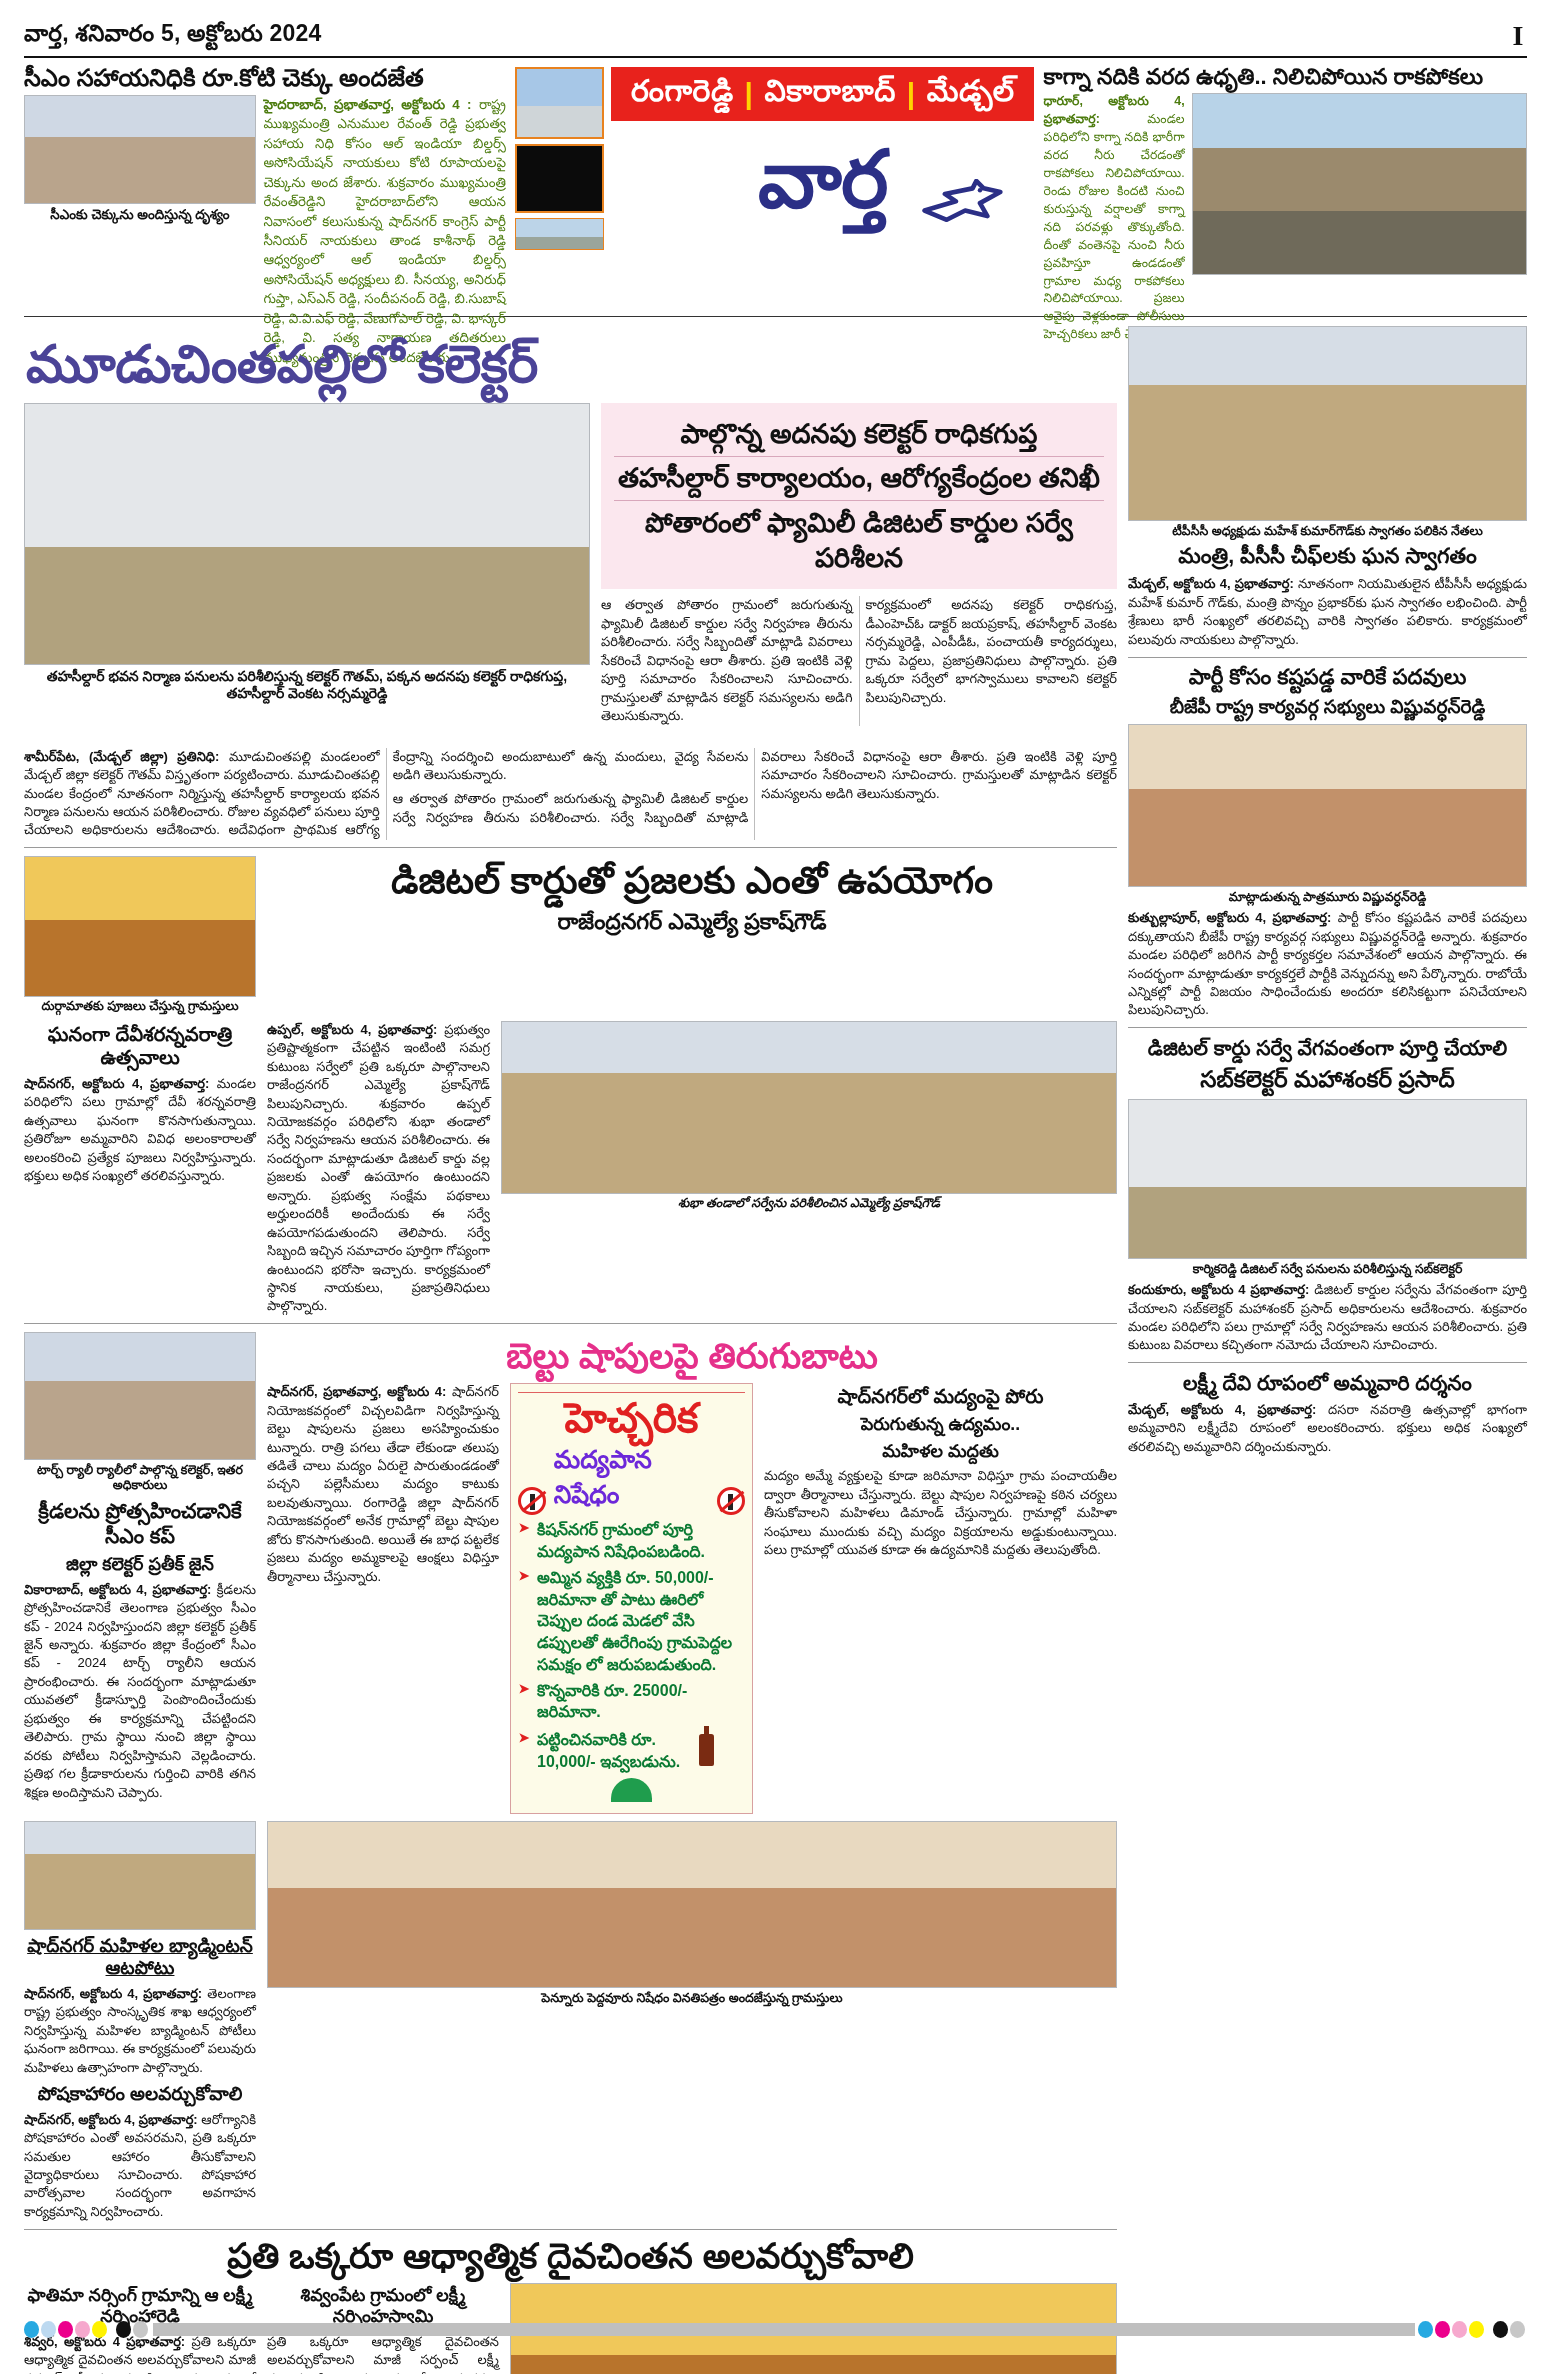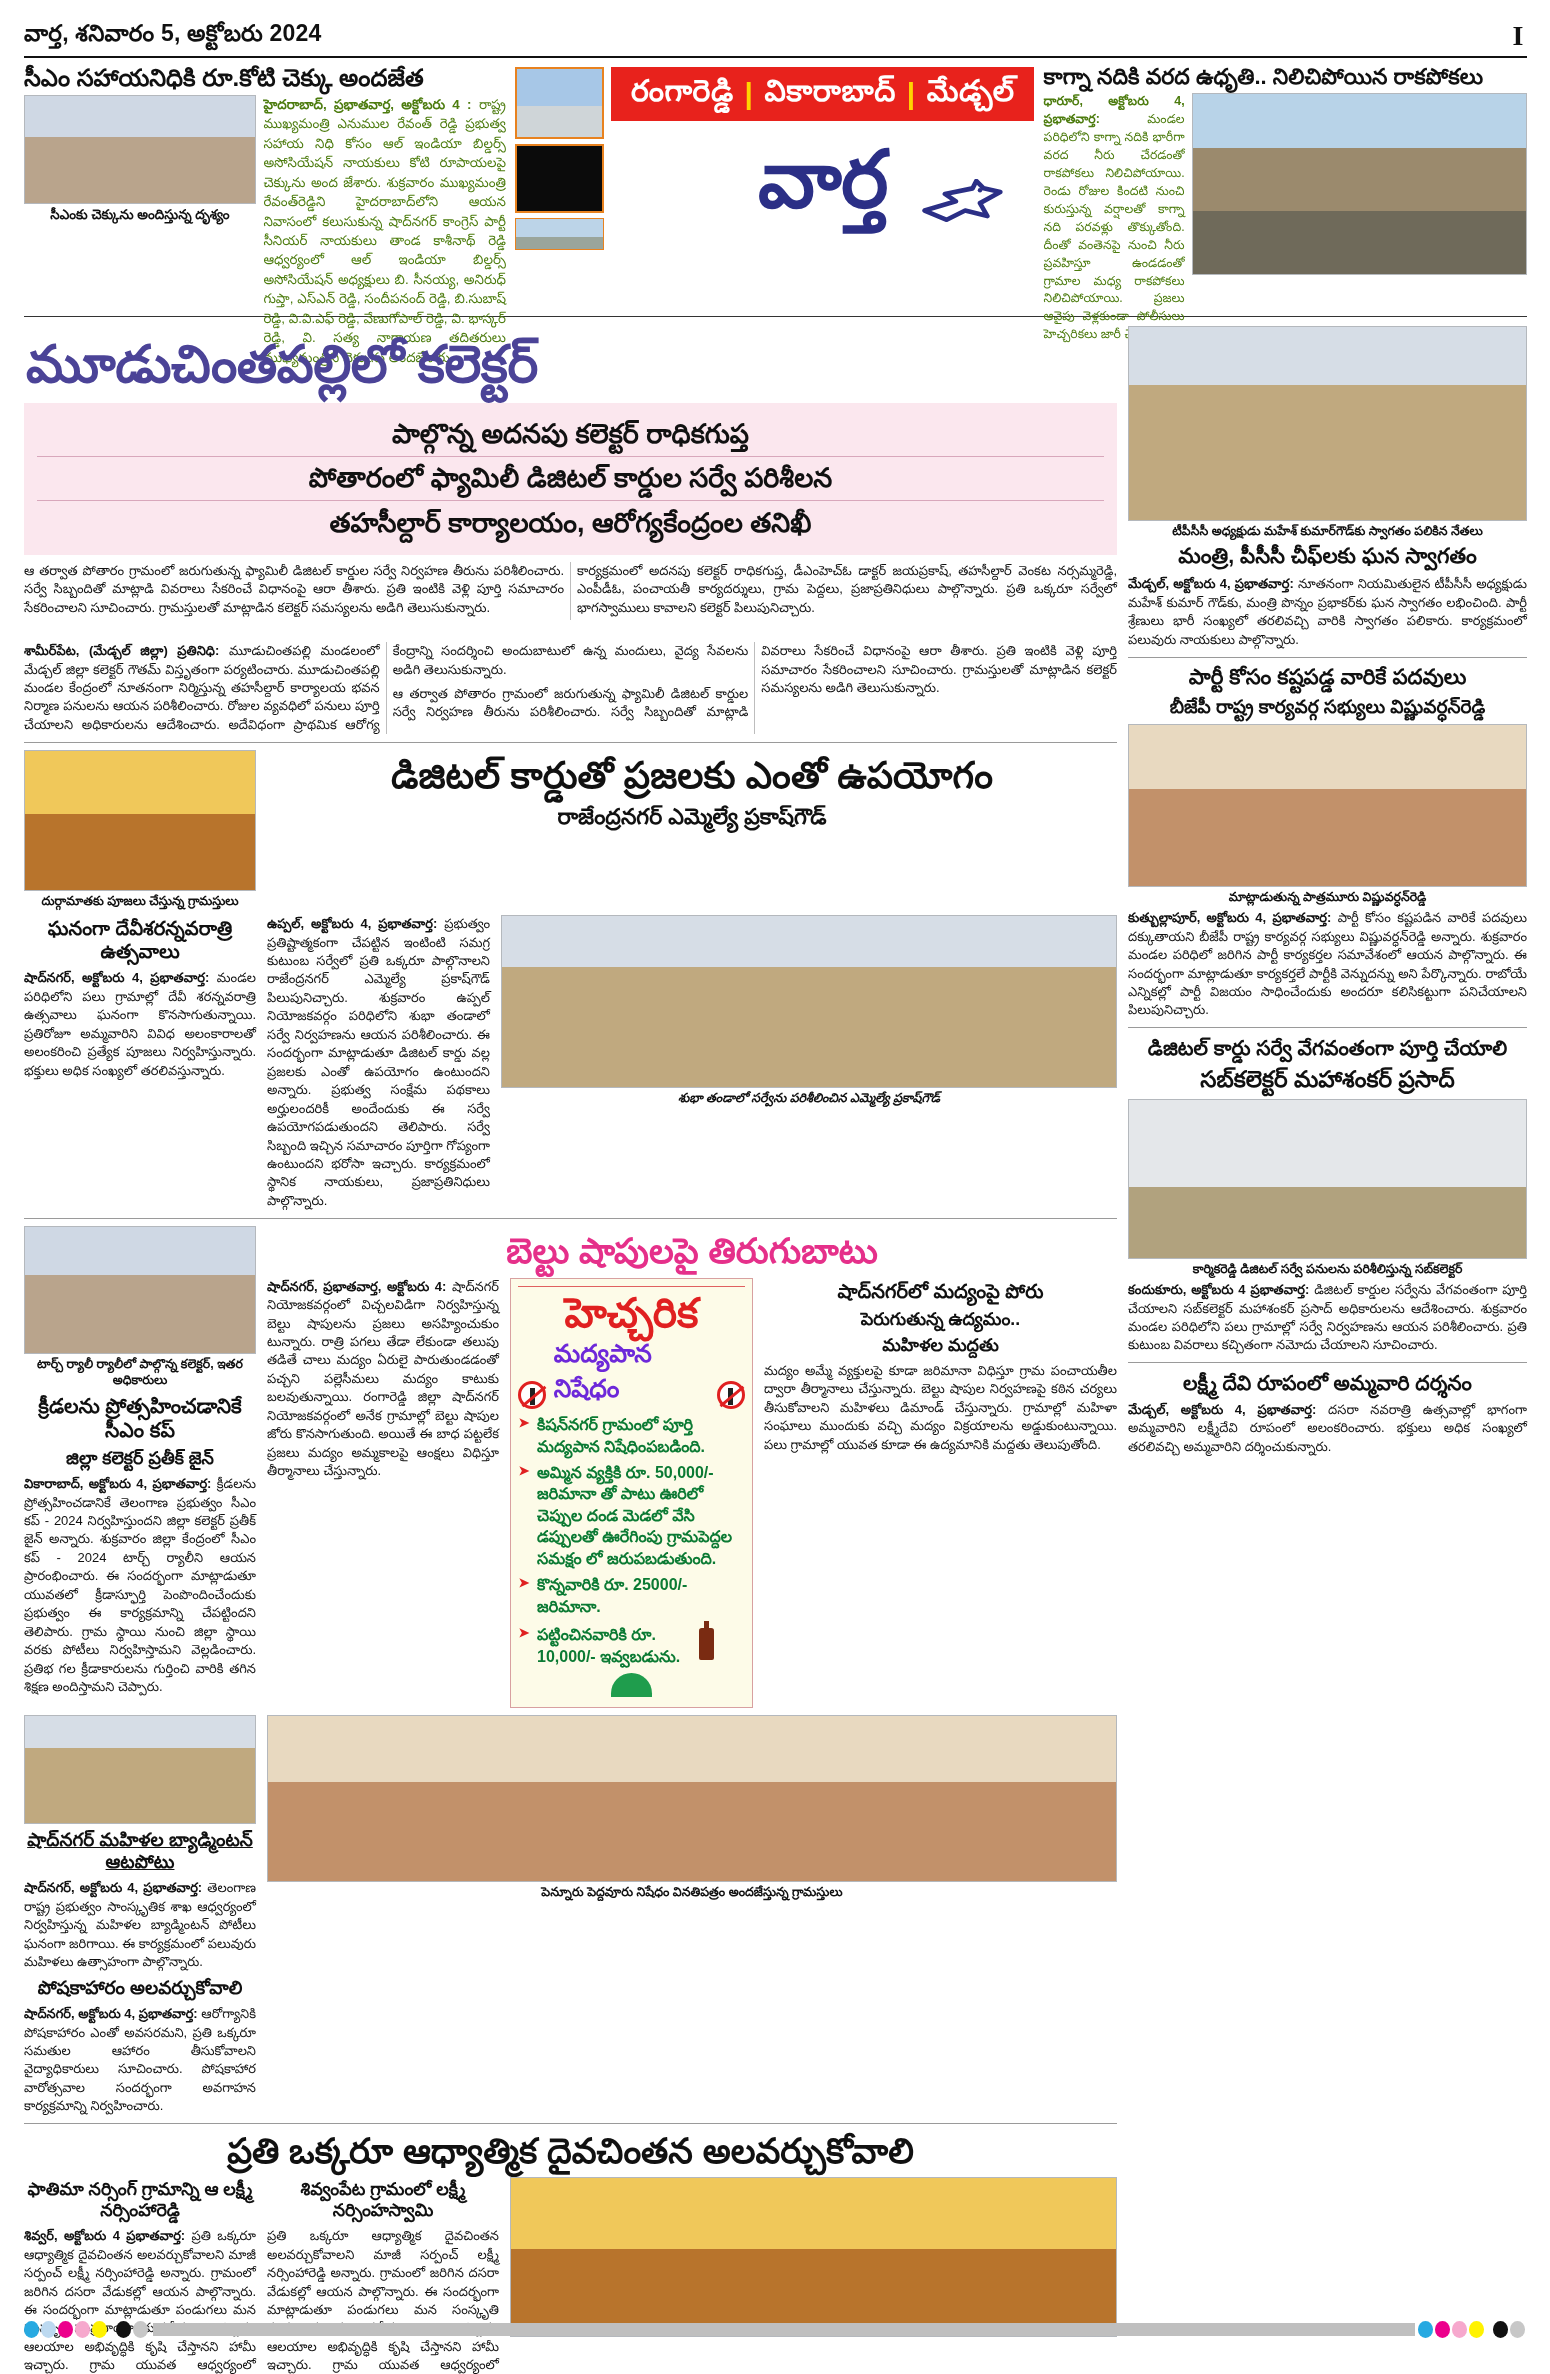--- a/index.html
+++ b/index.html
@@ -228,26 +228,30 @@
   <hr class="rule-thick">
 
   <div class="maingrid">
 
     <div class="col-a">
 
       <div class="big-headline">మూడుచింతపల్లిలో కలెక్టర్</div>
 
       <div style="display:flex;gap:11px;">
 
+        <figure class="ph-fig" style="width:566px;">
+          <div class="photo img-office" style="height:262px;"></div>
+          <figcaption class="cap" style="font-size:14px;">తహసీల్దార్ భవన నిర్మాణ పనులను పరిశీలిస్తున్న కలెక్టర్ గౌతమ్, పక్కన అదనపు కలెక్టర్ రాధికగుప్త, తహసీల్దార్ వెంకట నర్సమ్మరెడ్డి</figcaption>
+        </figure>
 
         <div style="flex:1;">
           <div class="pinkbox">
             <div class="l">పాల్గొన్న అదనపు కలెక్టర్ రాధికగుప్త</div>
+            <div class="l">తహసీల్దార్ కార్యాలయం, ఆరోగ్యకేంద్రంల తనిఖీ</div>
             <div class="l">పోతారంలో ఫ్యామిలీ డిజిటల్ కార్డుల సర్వే పరిశీలన</div>
-            <div class="l">తహసీల్దార్ కార్యాలయం, ఆరోగ్యకేంద్రంల తనిఖీ</div>
           </div>
           <div class="cols2" style="margin-top:7.4px;">
             <p class="tiny" style="margin:0 0 5.6px;">ఆ తర్వాత పోతారం గ్రామంలో జరుగుతున్న ఫ్యామిలీ డిజిటల్ కార్డుల సర్వే నిర్వహణ తీరును పరిశీలించారు. సర్వే సిబ్బందితో మాట్లాడి వివరాలు సేకరించే విధానంపై ఆరా తీశారు. ప్రతి ఇంటికి వెళ్లి పూర్తి సమాచారం సేకరించాలని సూచించారు. గ్రామస్తులతో మాట్లాడిన కలెక్టర్ సమస్యలను అడిగి తెలుసుకున్నారు.</p>
             <p class="tiny" style="margin:0;">కార్యక్రమంలో అదనపు కలెక్టర్ రాధికగుప్త, డీఎంహెచ్ఓ డాక్టర్ జయప్రకాష్, తహసీల్దార్ వెంకట నర్సమ్మరెడ్డి, ఎంపీడీఓ, పంచాయతీ కార్యదర్శులు, గ్రామ పెద్దలు, ప్రజాప్రతినిధులు పాల్గొన్నారు. ప్రతి ఒక్కరూ సర్వేలో భాగస్వాములు కావాలని కలెక్టర్ పిలుపునిచ్చారు.</p>
           </div>
         </div>
       </div>
 
       <div class="cols3" style="margin-top:22px;">
         <p class="tiny" style="margin:0 0 5.6px;">

